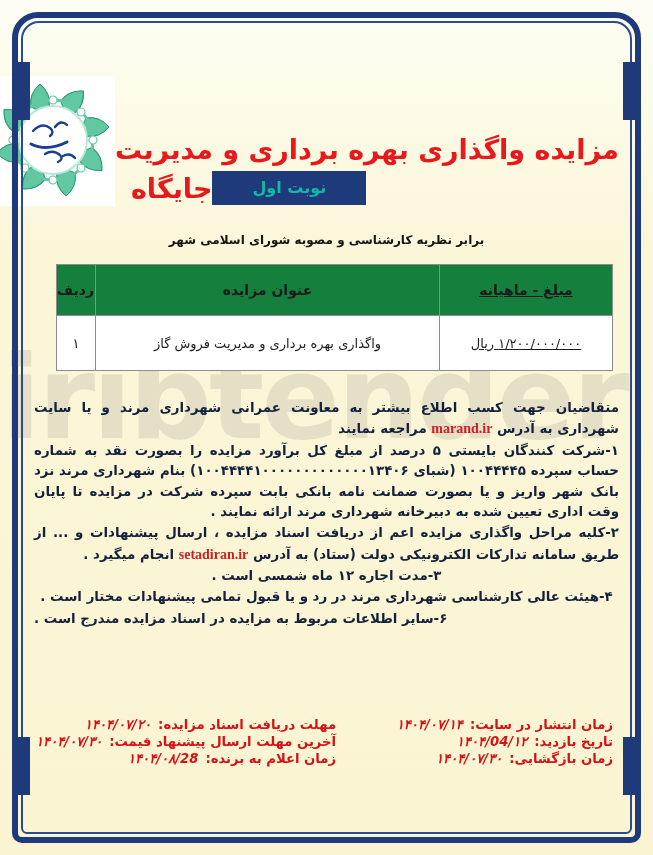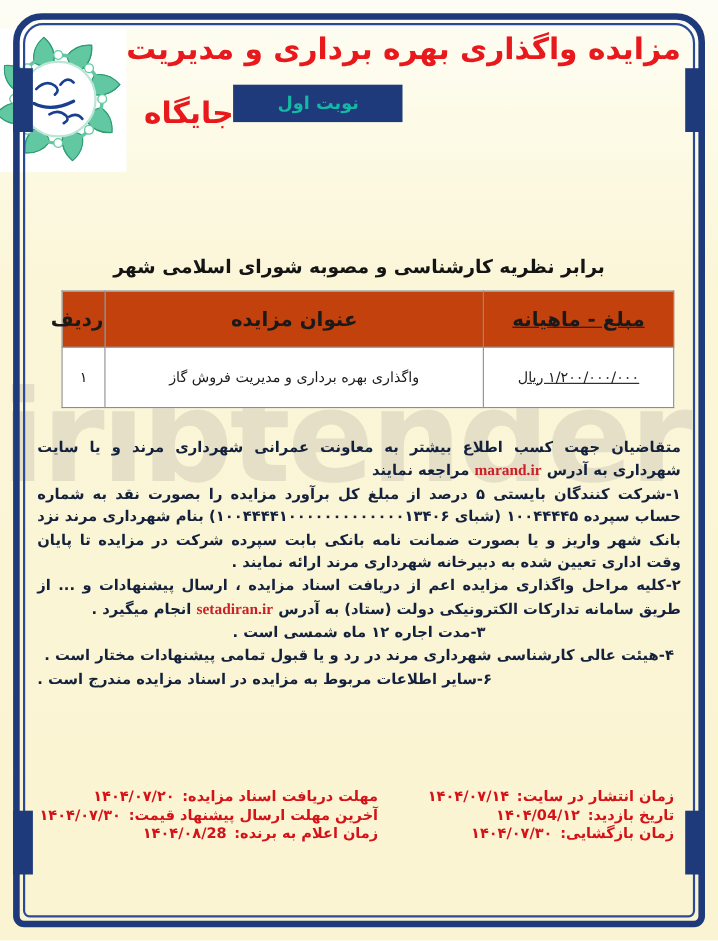--- a/index.html
+++ b/index.html
@@ -87,21 +87,21 @@
 
   
   .header {
     position: absolute;
     left: 28px;
     top: 26px;
     right: 28px;
     height: 180px;
     display: flex;
     flex-direction: row;
-    align-items: flex-start;
+    align-items: flex-end;
   }
   .logo-box {
     width: 124px;
     height: 130px;
     flex: 0 0 124px;
     margin-right: 0;
     margin-left: 4px;
     position: relative;
     background: #ffffff;
     order: 2;
@@ -129,42 +129,41 @@
     align-items: center;
     justify-content: flex-start;
     margin-top: 2px;
   }
   .title-line-3 {
     color: #e8191c;
     font-weight: bold;
     font-size: 27px;
     line-height: 1.3;
     padding-left: 16px;
-    margin-top: 19px;
   }
   .round-badge {
     background: #1f3a7a;
     color: #14b8a6;
     font-weight: bold;
     font-size: 16px;
     padding: 7px 40px 8px 40px;
     letter-spacing: 0;
     white-space: nowrap;
   }
 
   
   .subtitle {
     position: absolute;
     left: 0;
     right: 0;
     top: 233px;
     text-align: center;
     color: #141414;
     font-weight: bold;
-    font-size: 17px;
+    font-size: 12px;
     letter-spacing: -0.2px;
   }
 
   
   .table-wrap {
     position: absolute;
     left: 56px;
     right: 40px;
     top: 264px;
   }
@@ -175,24 +174,24 @@
     table-layout: fixed;
   }
   table.bid-table th,
   table.bid-table td {
     border: 1px solid #8d8d8d;
     text-align: center;
     vertical-align: middle;
     color: #1a1a1a;
   }
   table.bid-table th {
-    font-size: 18px;
+    font-size: 14px;
     font-weight: bold;
     height: 48px;
-    background: #c2410c;
+    background: #15803d;
   }
   table.bid-table td {
     font-size: 13px;
     height: 52px;
     font-weight: normal;
     background: #ffffff;
   }
   .col-rank { width: 36px; }
   .col-amount { width: 170px; text-decoration: underline; }
 
@@ -255,20 +254,21 @@
     font-weight: bold;
     font-size: 13.2px;
     white-space: nowrap;
   }
   .right-col .date-row { justify-content: flex-start; }
   .left-col .date-row { justify-content: flex-start; }
   .date-label { margin-left: 7px; }
   .date-value {
     direction: ltr;
     unicode-bidi: embed;
+    font-style: italic;
   }
 </style>
 </head>
 <body>
 
 <div id="poster">
 
   <div class="watermark">iribtender</div>
 
   <div class="frame-outer"></div>

